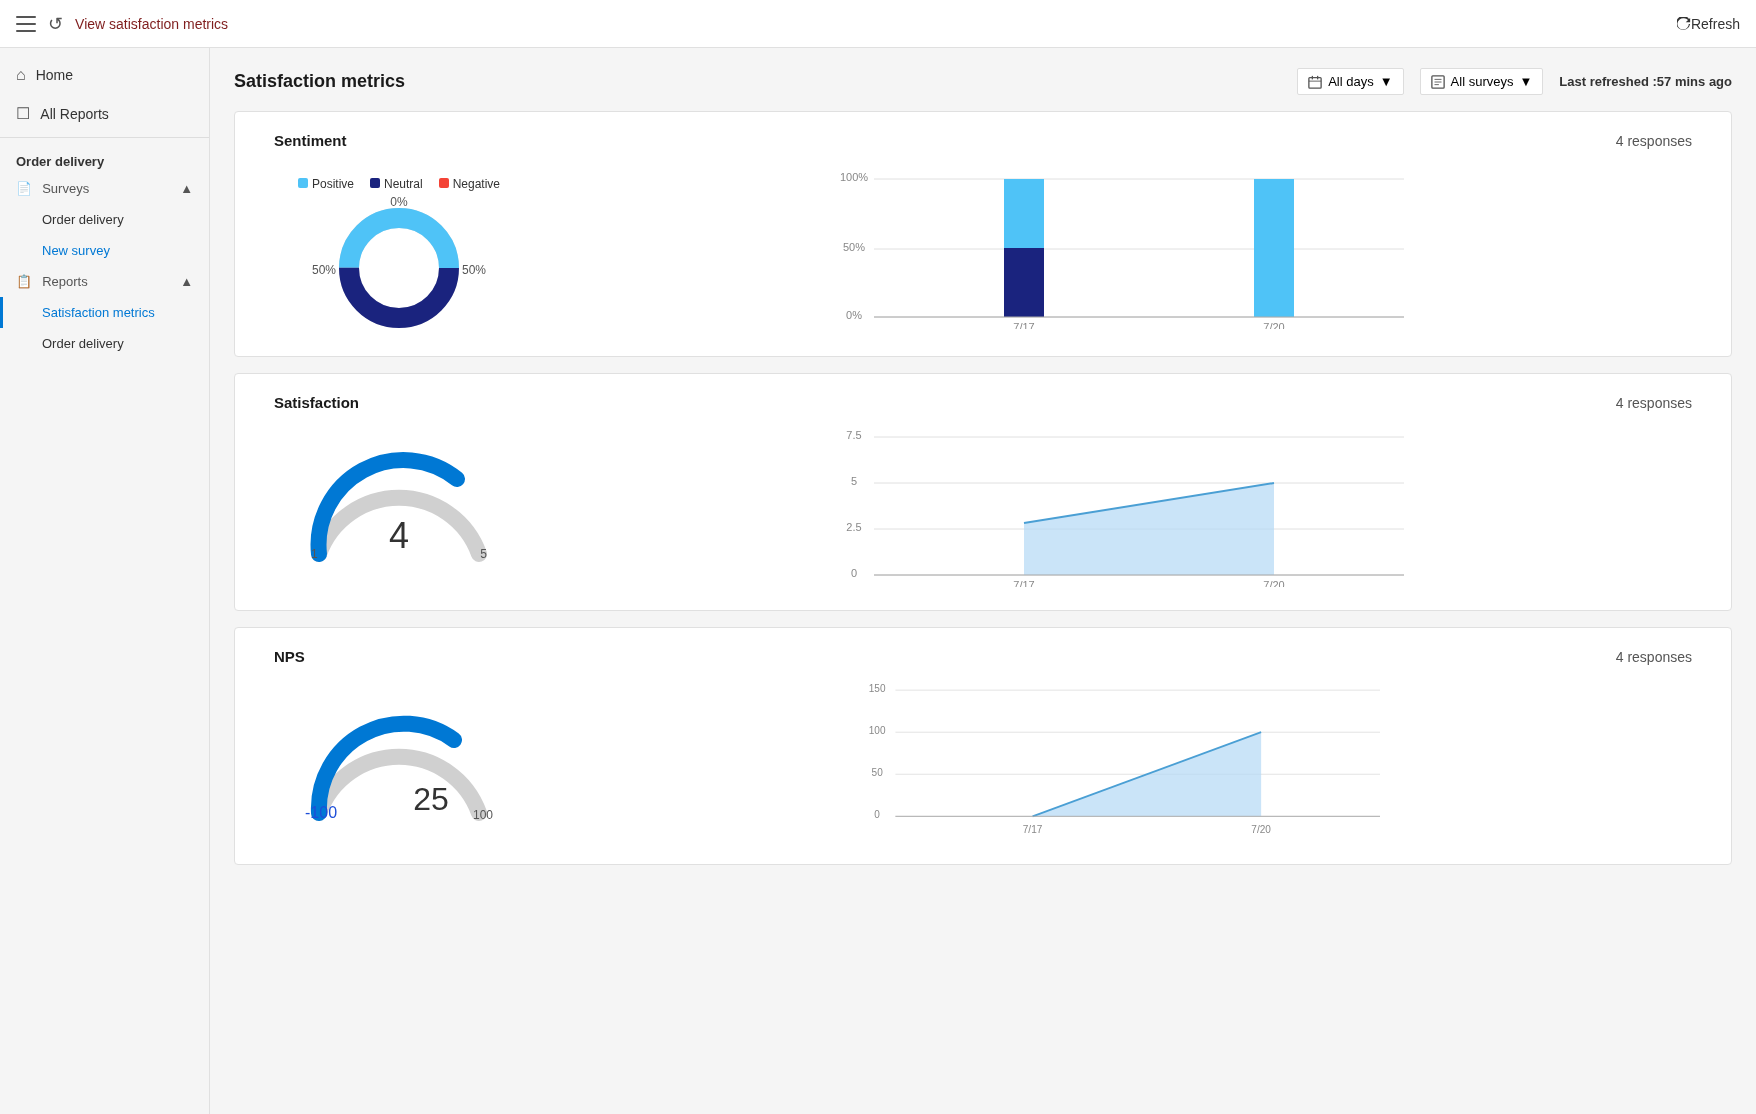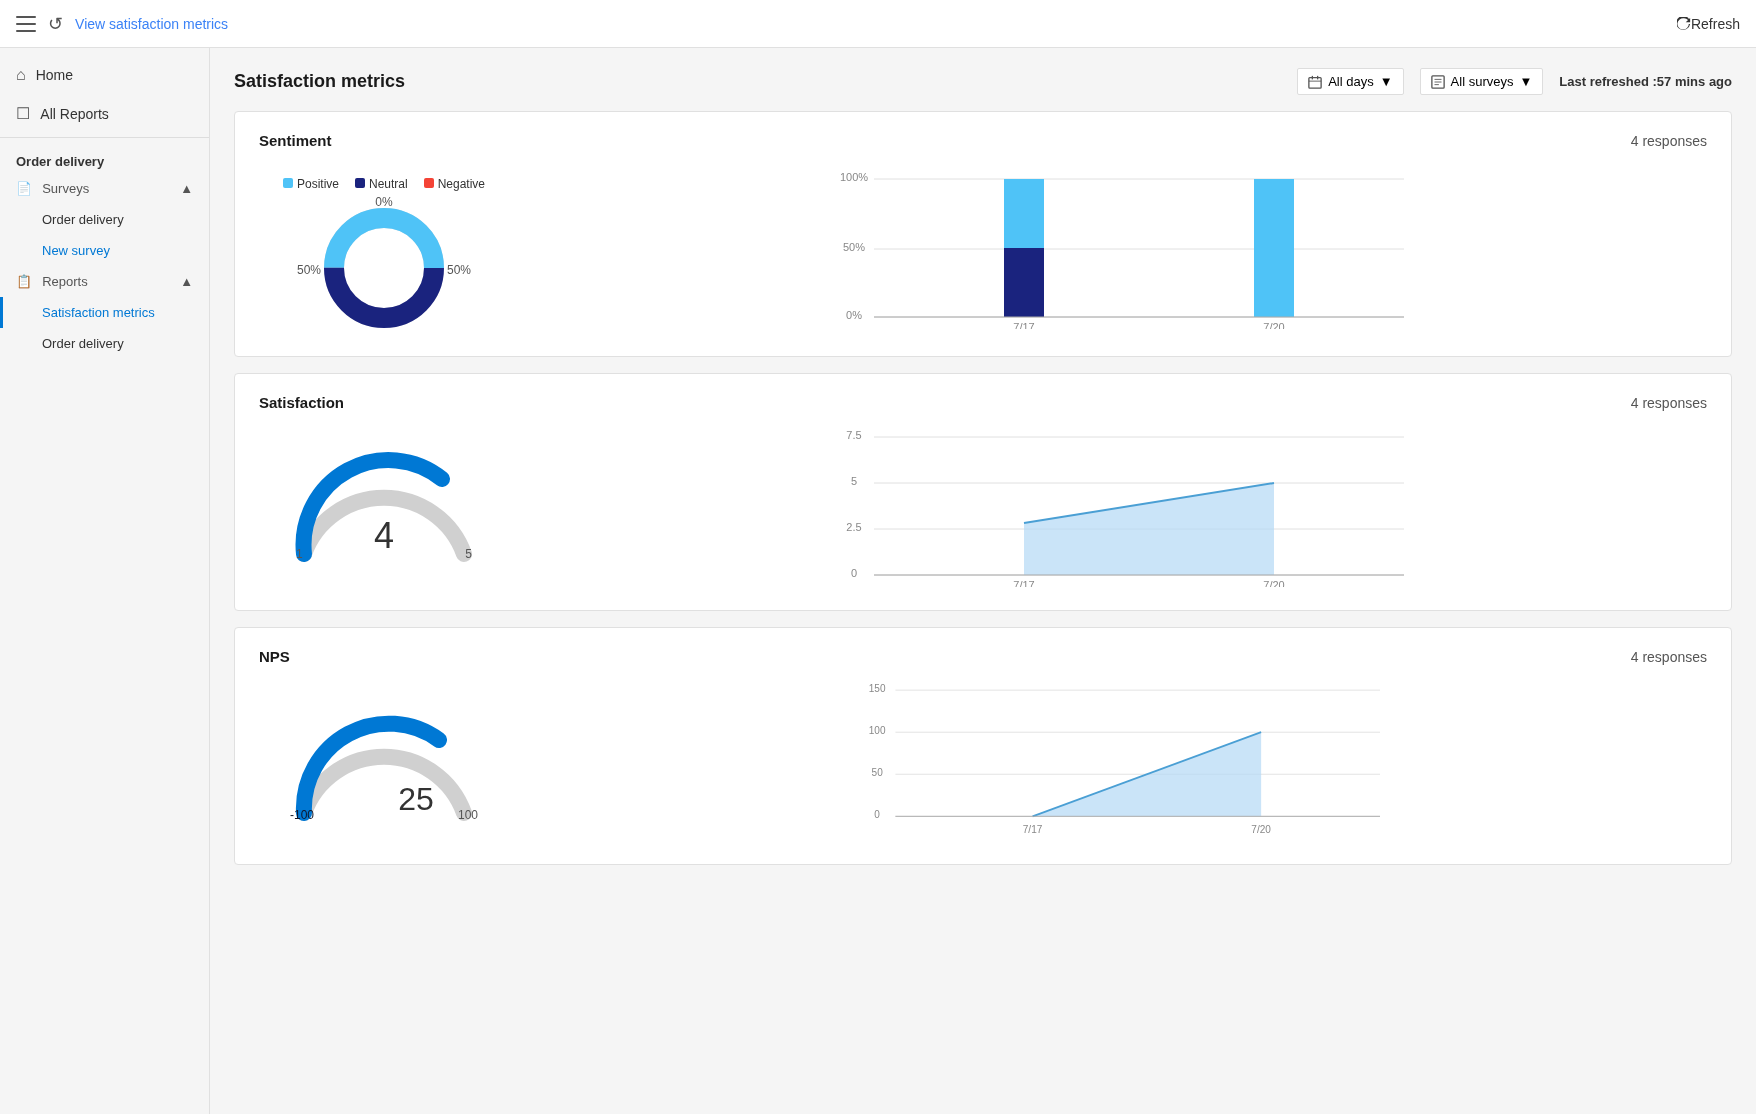--- a/index.html
+++ b/index.html
@@ -8,21 +8,21 @@
     
     .topbar {
       display: flex; align-items: center; justify-content: space-between;
       background: #fff; border-bottom: 1px solid #e0e0e0;
       padding: 0 16px; height: 48px; flex-shrink: 0;
     }
     .topbar-left { display: flex; align-items: center; gap: 12px; }
     .hamburger { width: 20px; height: 16px; display: flex; flex-direction: column; justify-content: space-between; cursor: pointer; }
     .hamburger span { display: block; height: 2px; background: #555; border-radius: 1px; }
     .page-icon { color: #555; font-size: 18px; }
-    .topbar-title { font-size: 14px; color: #3b82f6; }
+    .topbar-title { font-size: 14px; color: #7f1d1d; }
     .refresh-btn { display: flex; align-items: center; background: none; border: none; cursor: pointer; color: #333; font-size: 14px; }
 
     
     .main-layout { display: flex; flex: 1; overflow: hidden; }
 
     
     .sidebar { width: 210px; background: #f5f5f5; border-right: 1px solid #e0e0e0; display: flex; flex-direction: column; overflow-y: auto; flex-shrink: 0; padding-top: 8px; }
     .sidebar-nav-item { display: flex; align-items: center; gap: 10px; padding: 10px 16px; cursor: pointer; color: #333; font-size: 14px; }
     .sidebar-nav-item .nav-icon { font-size: 16px; color: #555; }
     .sidebar-section-label { font-size: 13px; font-weight: 600; padding: 12px 16px 4px; color: #333; }
@@ -33,21 +33,21 @@
 
     
     .content { flex: 1; overflow-y: auto; padding: 20px 24px; background: #f5f5f5; }
     .content-header { display: flex; align-items: center; justify-content: space-between; margin-bottom: 16px; }
     .content-title { font-size: 18px; font-weight: 600; color: #1a1a1a; }
     .content-header-right { display: flex; align-items: center; gap: 16px; font-size: 13px; color: #555; }
     .filter-btn { display: flex; align-items: center; gap: 6px; cursor: pointer; border: 1px solid #ddd; background: #fff; padding: 5px 10px; border-radius: 2px; font-size: 13px; }
     .last-refreshed { font-size: 13px; color: #333; font-weight: 700; }
 
     
-    .card { background: #fff; border: 1px solid #e0e0e0; border-radius: 4px; margin-bottom: 16px; padding: 20px 24px; }
+    .card { background: #fff; border: 1px solid #e0e0e0; border-radius: 4px; margin-bottom: 16px; padding: 20px 39px; }
     .card-header { display: flex; align-items: center; justify-content: space-between; margin-bottom: 16px; }
     .card-title { font-size: 15px; font-weight: 600; color: #1a1a1a; }
     .card-responses { font-size: 14px; color: #555; }
 
     .card-body { display: flex; align-items: center; gap: 32px; }
     .chart-left { flex: 0 0 250px; display: flex; flex-direction: column; align-items: center; }
     .chart-right { flex: 1; }
     .donut-legend { display: flex; gap: 16px; margin-top: 12px; font-size: 12px; align-items: center; }
     .legend-dot { width: 10px; height: 10px; border-radius: 2px; display: inline-block; margin-right: 4px; }
 
@@ -262,21 +262,21 @@
       <div class="card-body">
         <div class="chart-left">
           <div style="position:relative;width:200px;height:130px;">
             <svg width="200" height="130" viewBox="0 0 200 130">
 
               <path d="M 20 115 A 85 85 0 0 1 180 115" fill="none" stroke="#d0d0d0" stroke-width="16" stroke-linecap="round"></path>
 
               <path d="M 20 115 A 85 85 0 0 1 155 42" fill="none" stroke="#0078d4" stroke-width="16" stroke-linecap="round"></path>
             </svg>
             <span style="position:absolute;bottom:10px;left:50%;transform:translateX(-50%);font-size:32px;font-weight:300;color:#333;margin-left:32px;">25</span>
-            <span style="position:absolute;bottom:6px;left:6px;font-size:12px;color:#0f172a;">-100</span>
+            <span style="position:absolute;bottom:6px;left:6px;font-size:16px;color:#1d4ed8;">-100</span>
             <span style="position:absolute;bottom:6px;right:6px;font-size:12px;color:#555;">100</span>
           </div>
         </div>
 
         <div class="chart-right">
           <svg class="area-chart-svg" viewBox="0 0 600 175" preserveAspectRatio="xMidYMid meet">
 
             <text x="30" y="12" font-size="11" fill="#888" text-anchor="middle">150</text>
             <text x="30" y="58" font-size="11" fill="#888" text-anchor="middle">100</text>
             <text x="30" y="104" font-size="11" fill="#888" text-anchor="middle">50</text>

